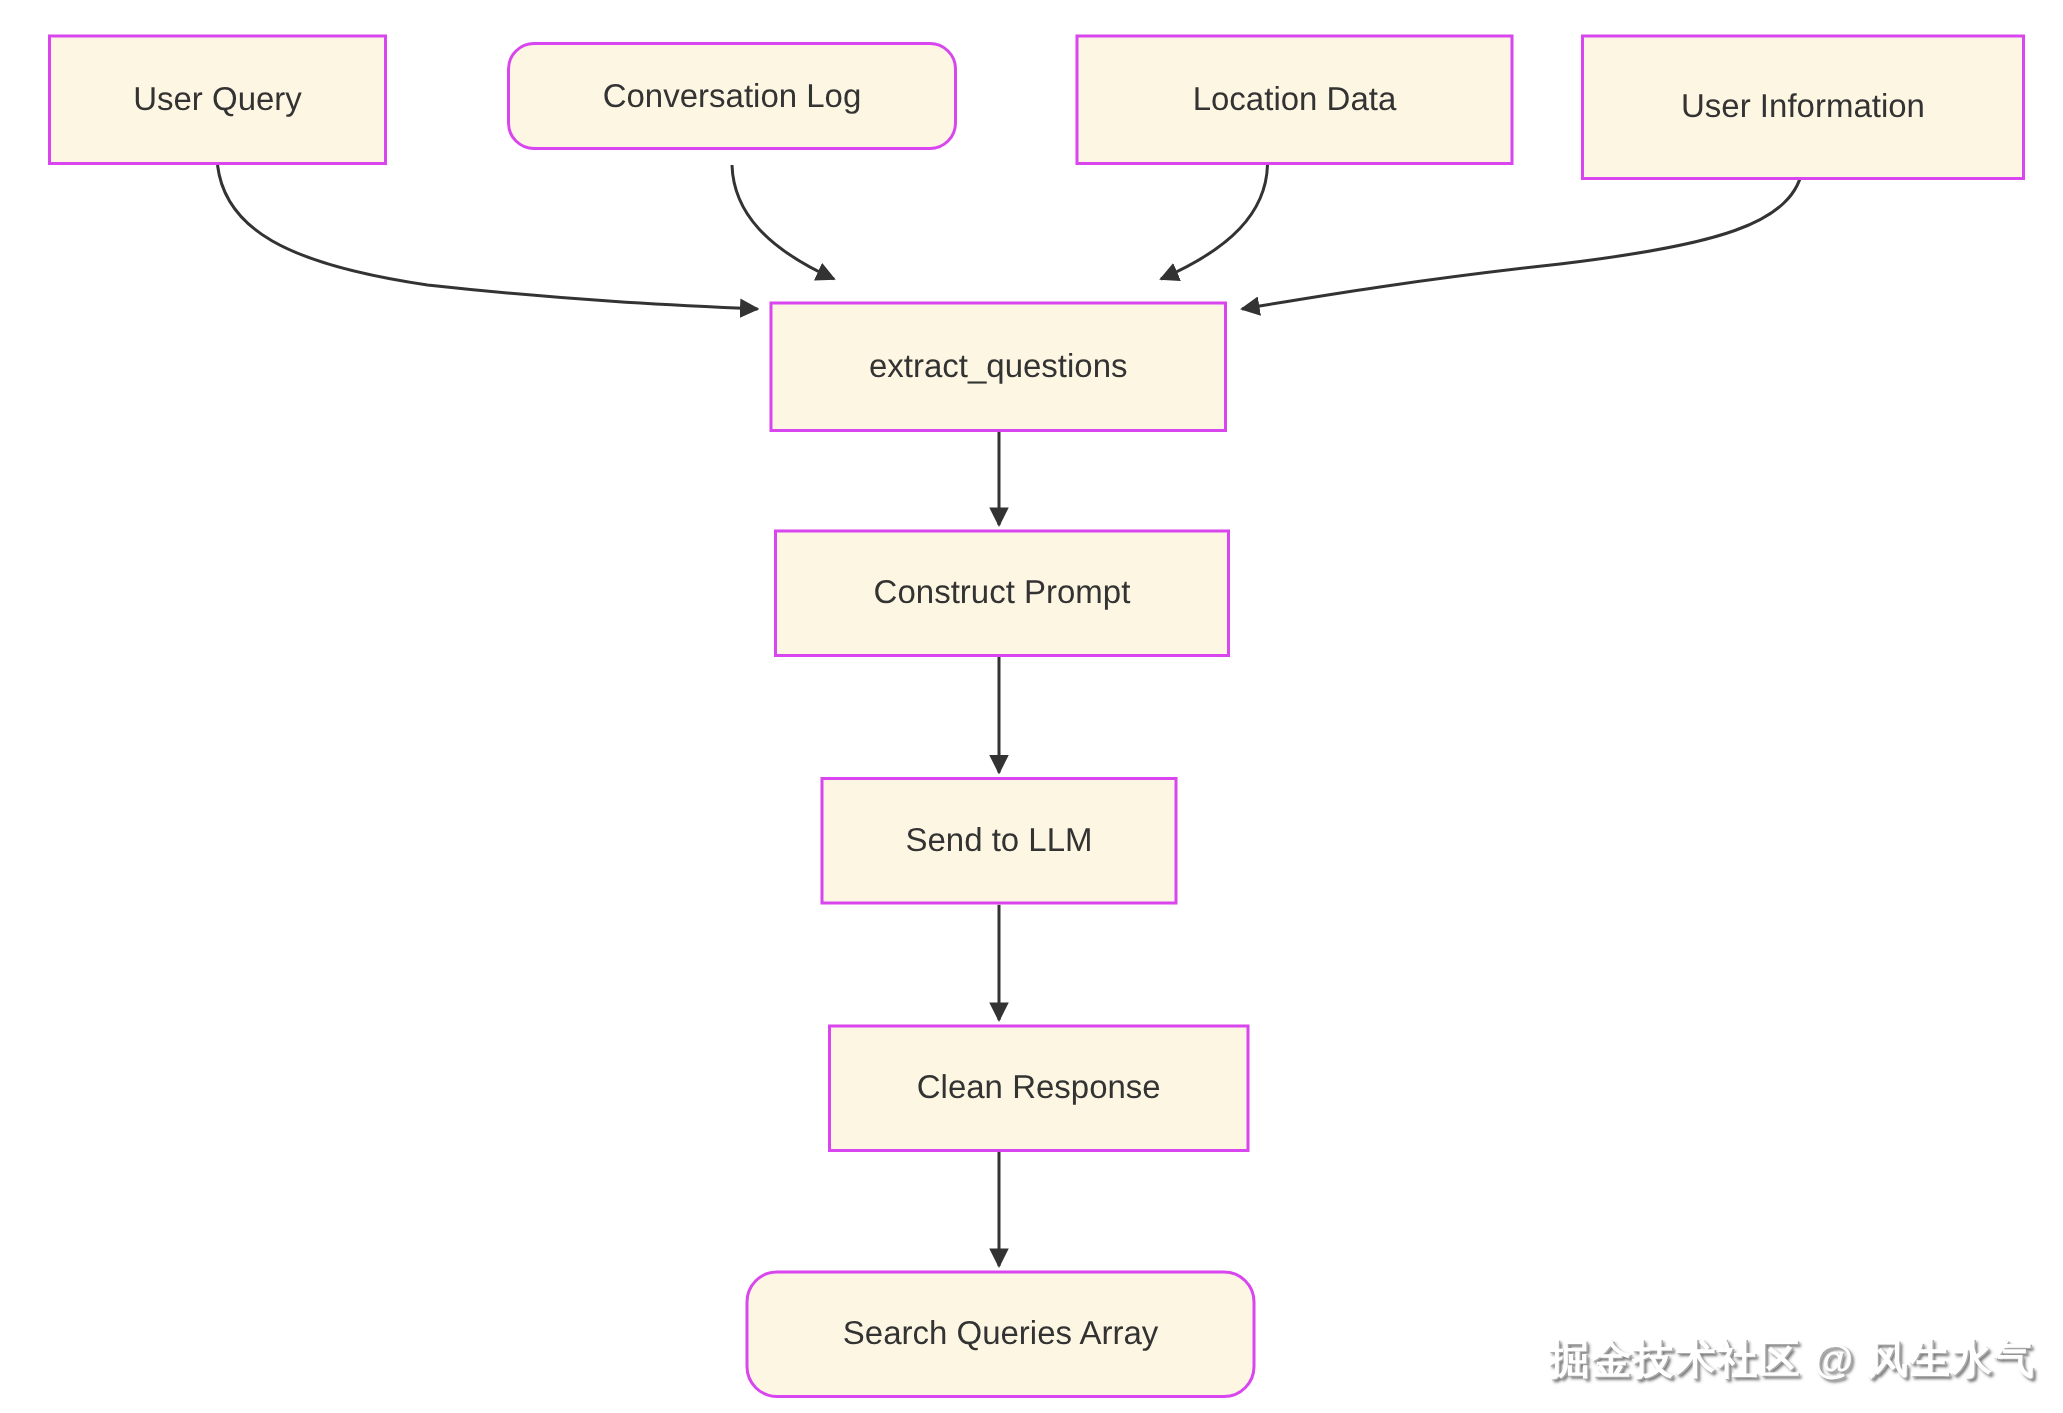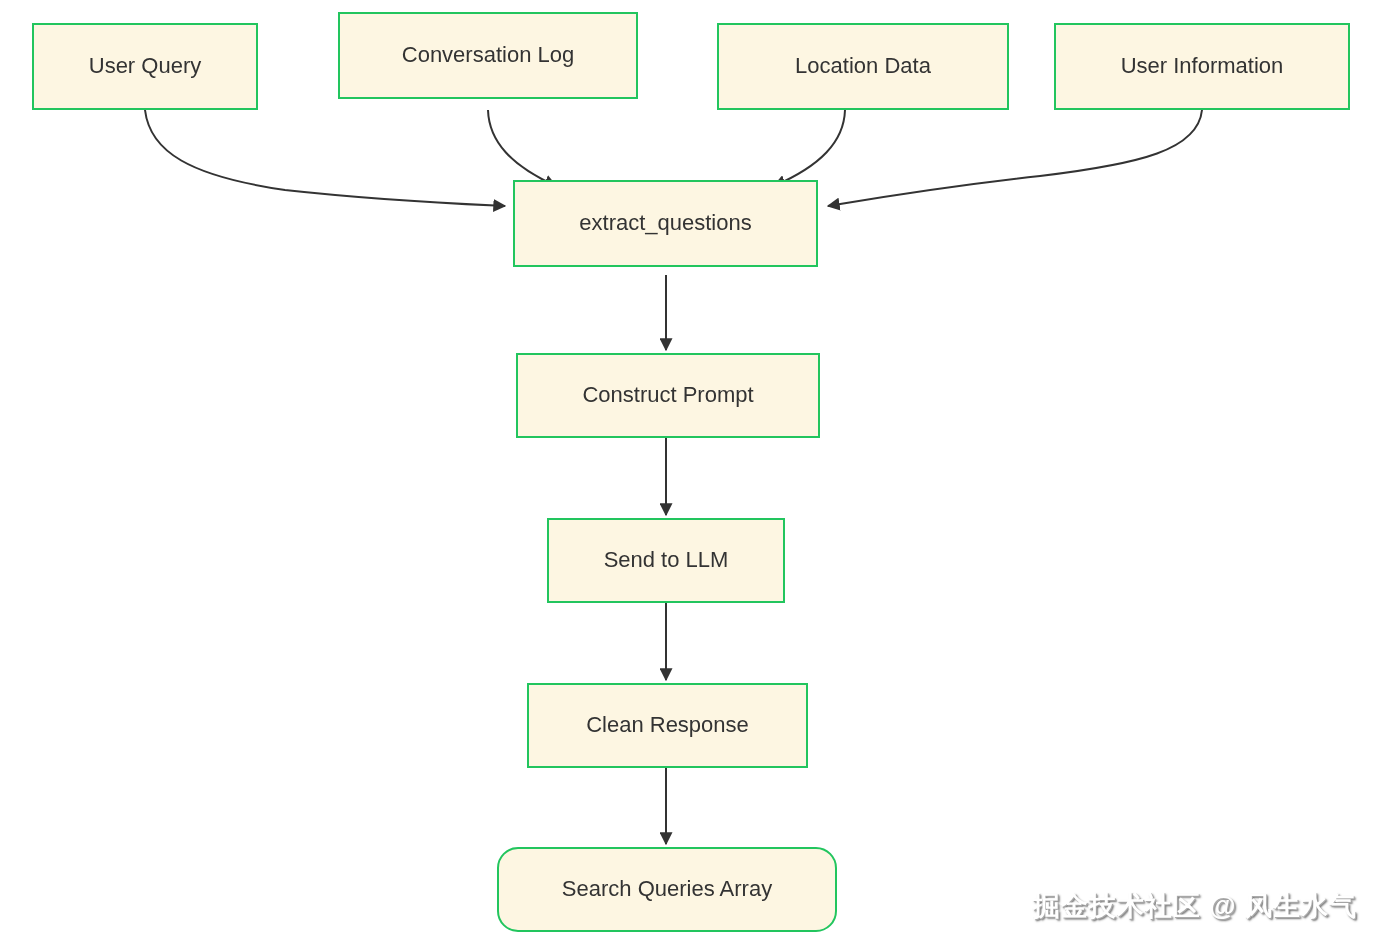--- a/index.html
+++ b/index.html
@@ -20,21 +20,21 @@
     left: 0;
     top: 0;
     width: 1375px;
     height: 942px;
     pointer-events: none;
   }
   .node {
     position: absolute;
     box-sizing: border-box;
     background: #fdf6e2;
-    border: 2px solid #22c55e;
+    border: 2px solid #d946ef;
     display: flex;
     align-items: center;
     justify-content: center;
     color: #333333;
     font-size: 22px;
     line-height: 1.2;
     white-space: nowrap;
   }
   .watermark {
     position: absolute;
@@ -75,45 +75,45 @@
 
     <path d="M666,603 L666,680" fill="none" stroke="#333333" stroke-width="2" marker-end="url(#arrow)"></path>
 
     <path d="M666,768 L666,844" fill="none" stroke="#333333" stroke-width="2" marker-end="url(#arrow)"></path>
   </svg>
 
   <div class="node" style="left:32px;  top:23px;  width:226px; height:87px;">
     <span>User Query</span>
   </div>
 
-  <div class="node" style="left:338px; top:12px;  width:300px; height:87px;">
+  <div class="node" style="left:338px; top:28px;  width:300px; height:72px;border-radius:18px;">
     <span>Conversation Log</span>
   </div>
 
   <div class="node" style="left:717px; top:23px;  width:292px; height:87px;">
     <span>Location Data</span>
   </div>
 
-  <div class="node" style="left:1054px; top:23px; width:296px; height:87px;">
+  <div class="node" style="left:1054px; top:23px; width:296px; height:97px;">
     <span>User Information</span>
   </div>
 
-  <div class="node" style="left:513px; top:180px; width:305px; height:87px;">
+  <div class="node" style="left:513px; top:201px; width:305px; height:87px;">
     <span>extract_questions</span>
   </div>
 
   <div class="node" style="left:516px; top:353px; width:304px; height:85px;">
     <span>Construct Prompt</span>
   </div>
 
   <div class="node" style="left:547px; top:518px; width:238px; height:85px;">
     <span>Send to LLM</span>
   </div>
 
-  <div class="node" style="left:527px; top:683px; width:281px; height:85px;">
+  <div class="node" style="left:552px; top:683px; width:281px; height:85px;">
     <span>Clean Response</span>
   </div>
 
   <div class="node" style="left:497px; top:847px; width:340px; height:85px;border-radius:21px;">
     <span>Search Queries Array</span>
   </div>
 
   <div class="watermark">掘金技术社区 @ 风生水气</div>
 
 </div>

